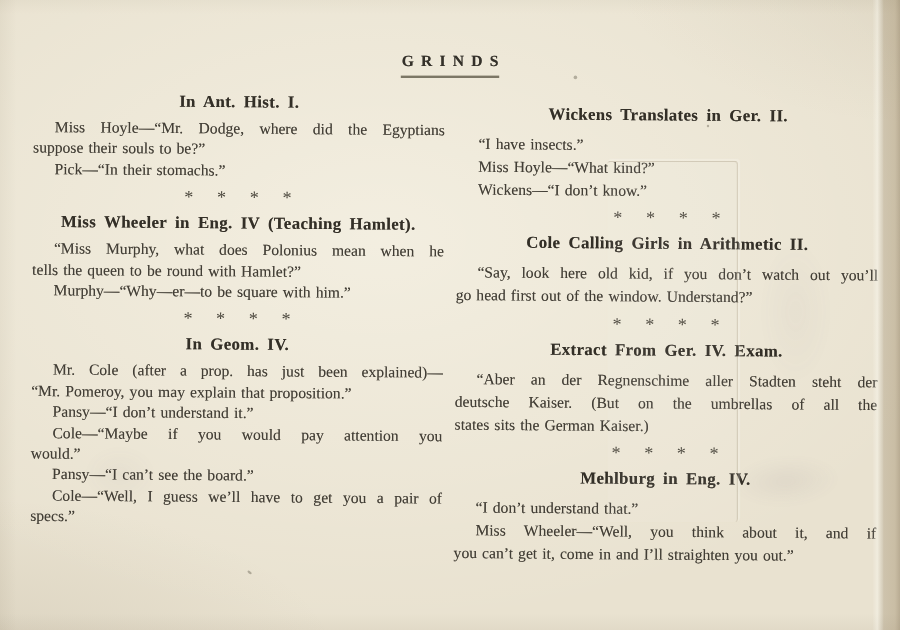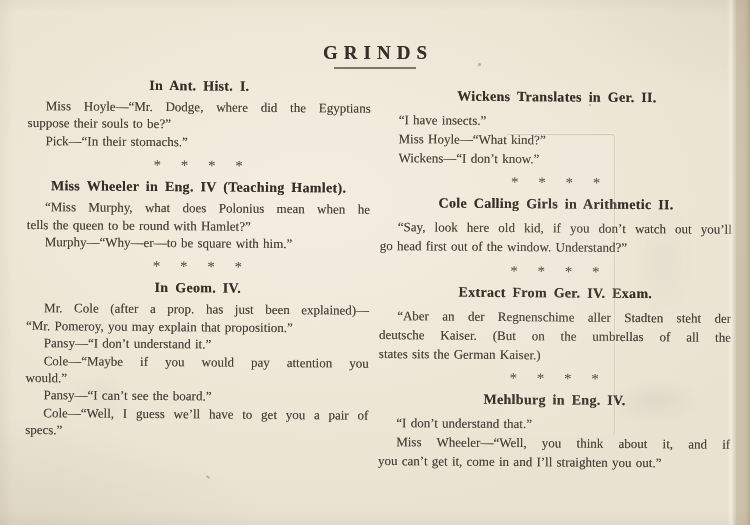--- a/index.html
+++ b/index.html
@@ -52,21 +52,21 @@
     position: absolute; width: 3px; height: 3px; border-radius: 50%;
     background: rgba(70,62,48,0.35);
   }
   .speck-1 { left: 478px; top: 63px; }
   .speck-2 { left: 206px; top: 476px; width: 4px; height: 2px; transform: rotate(35deg); }
   .speck-3 { left: 589px; top: 104px; width: 2px; height: 2px; }
 
   .title-wrap { position: absolute; left: 0; top: 42px; width: 750px; text-align: center; }
   .title {
     display: inline-block;
-    font-size: 19px; font-weight: bold; color: #34312a;
+    font-size: 13px; font-weight: bold; color: #34312a;
     letter-spacing: 6px; padding-left: 6px;
     text-shadow: 0 0 0.5px rgba(50,45,36,0.6);
   }
   .title-underline {
     width: 82px; height: 2px; margin: 3px auto 0;
     background: #55503f; opacity: 0.75;
   }
 
   .col { position: absolute; transform: rotate(0.45deg); transform-origin: top left; }
   .col-left  { left: 28px;  top: 72px; width: 343px; }

